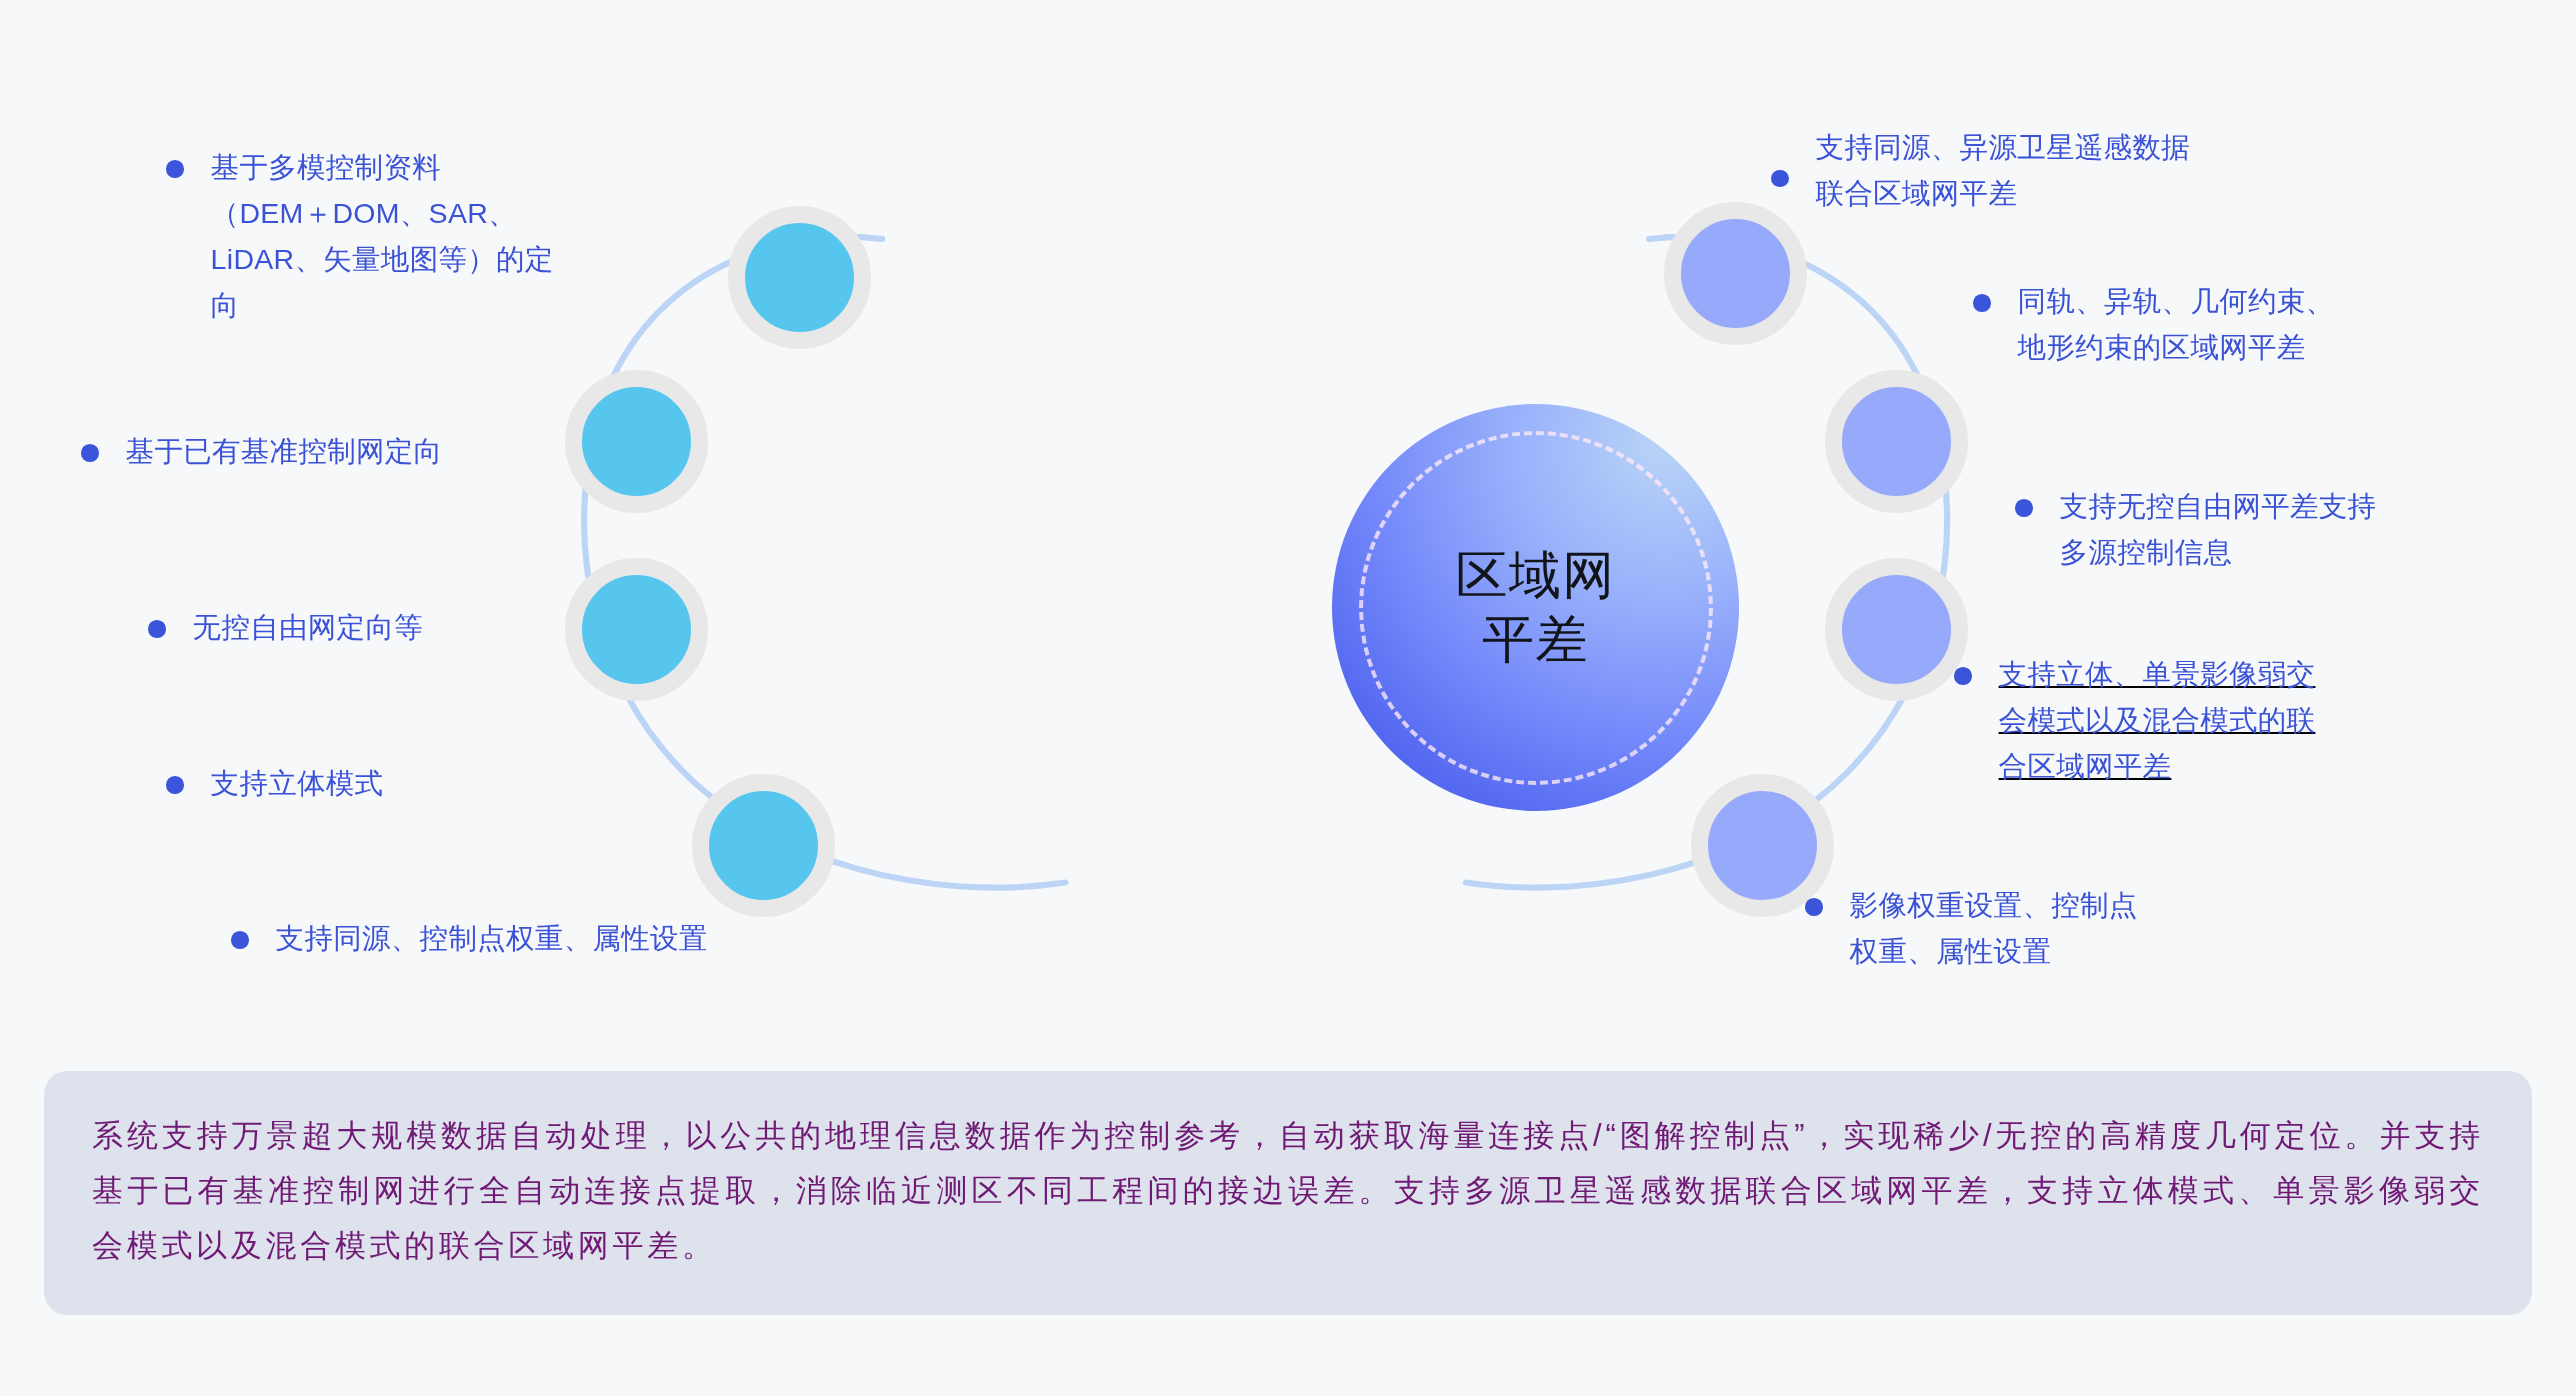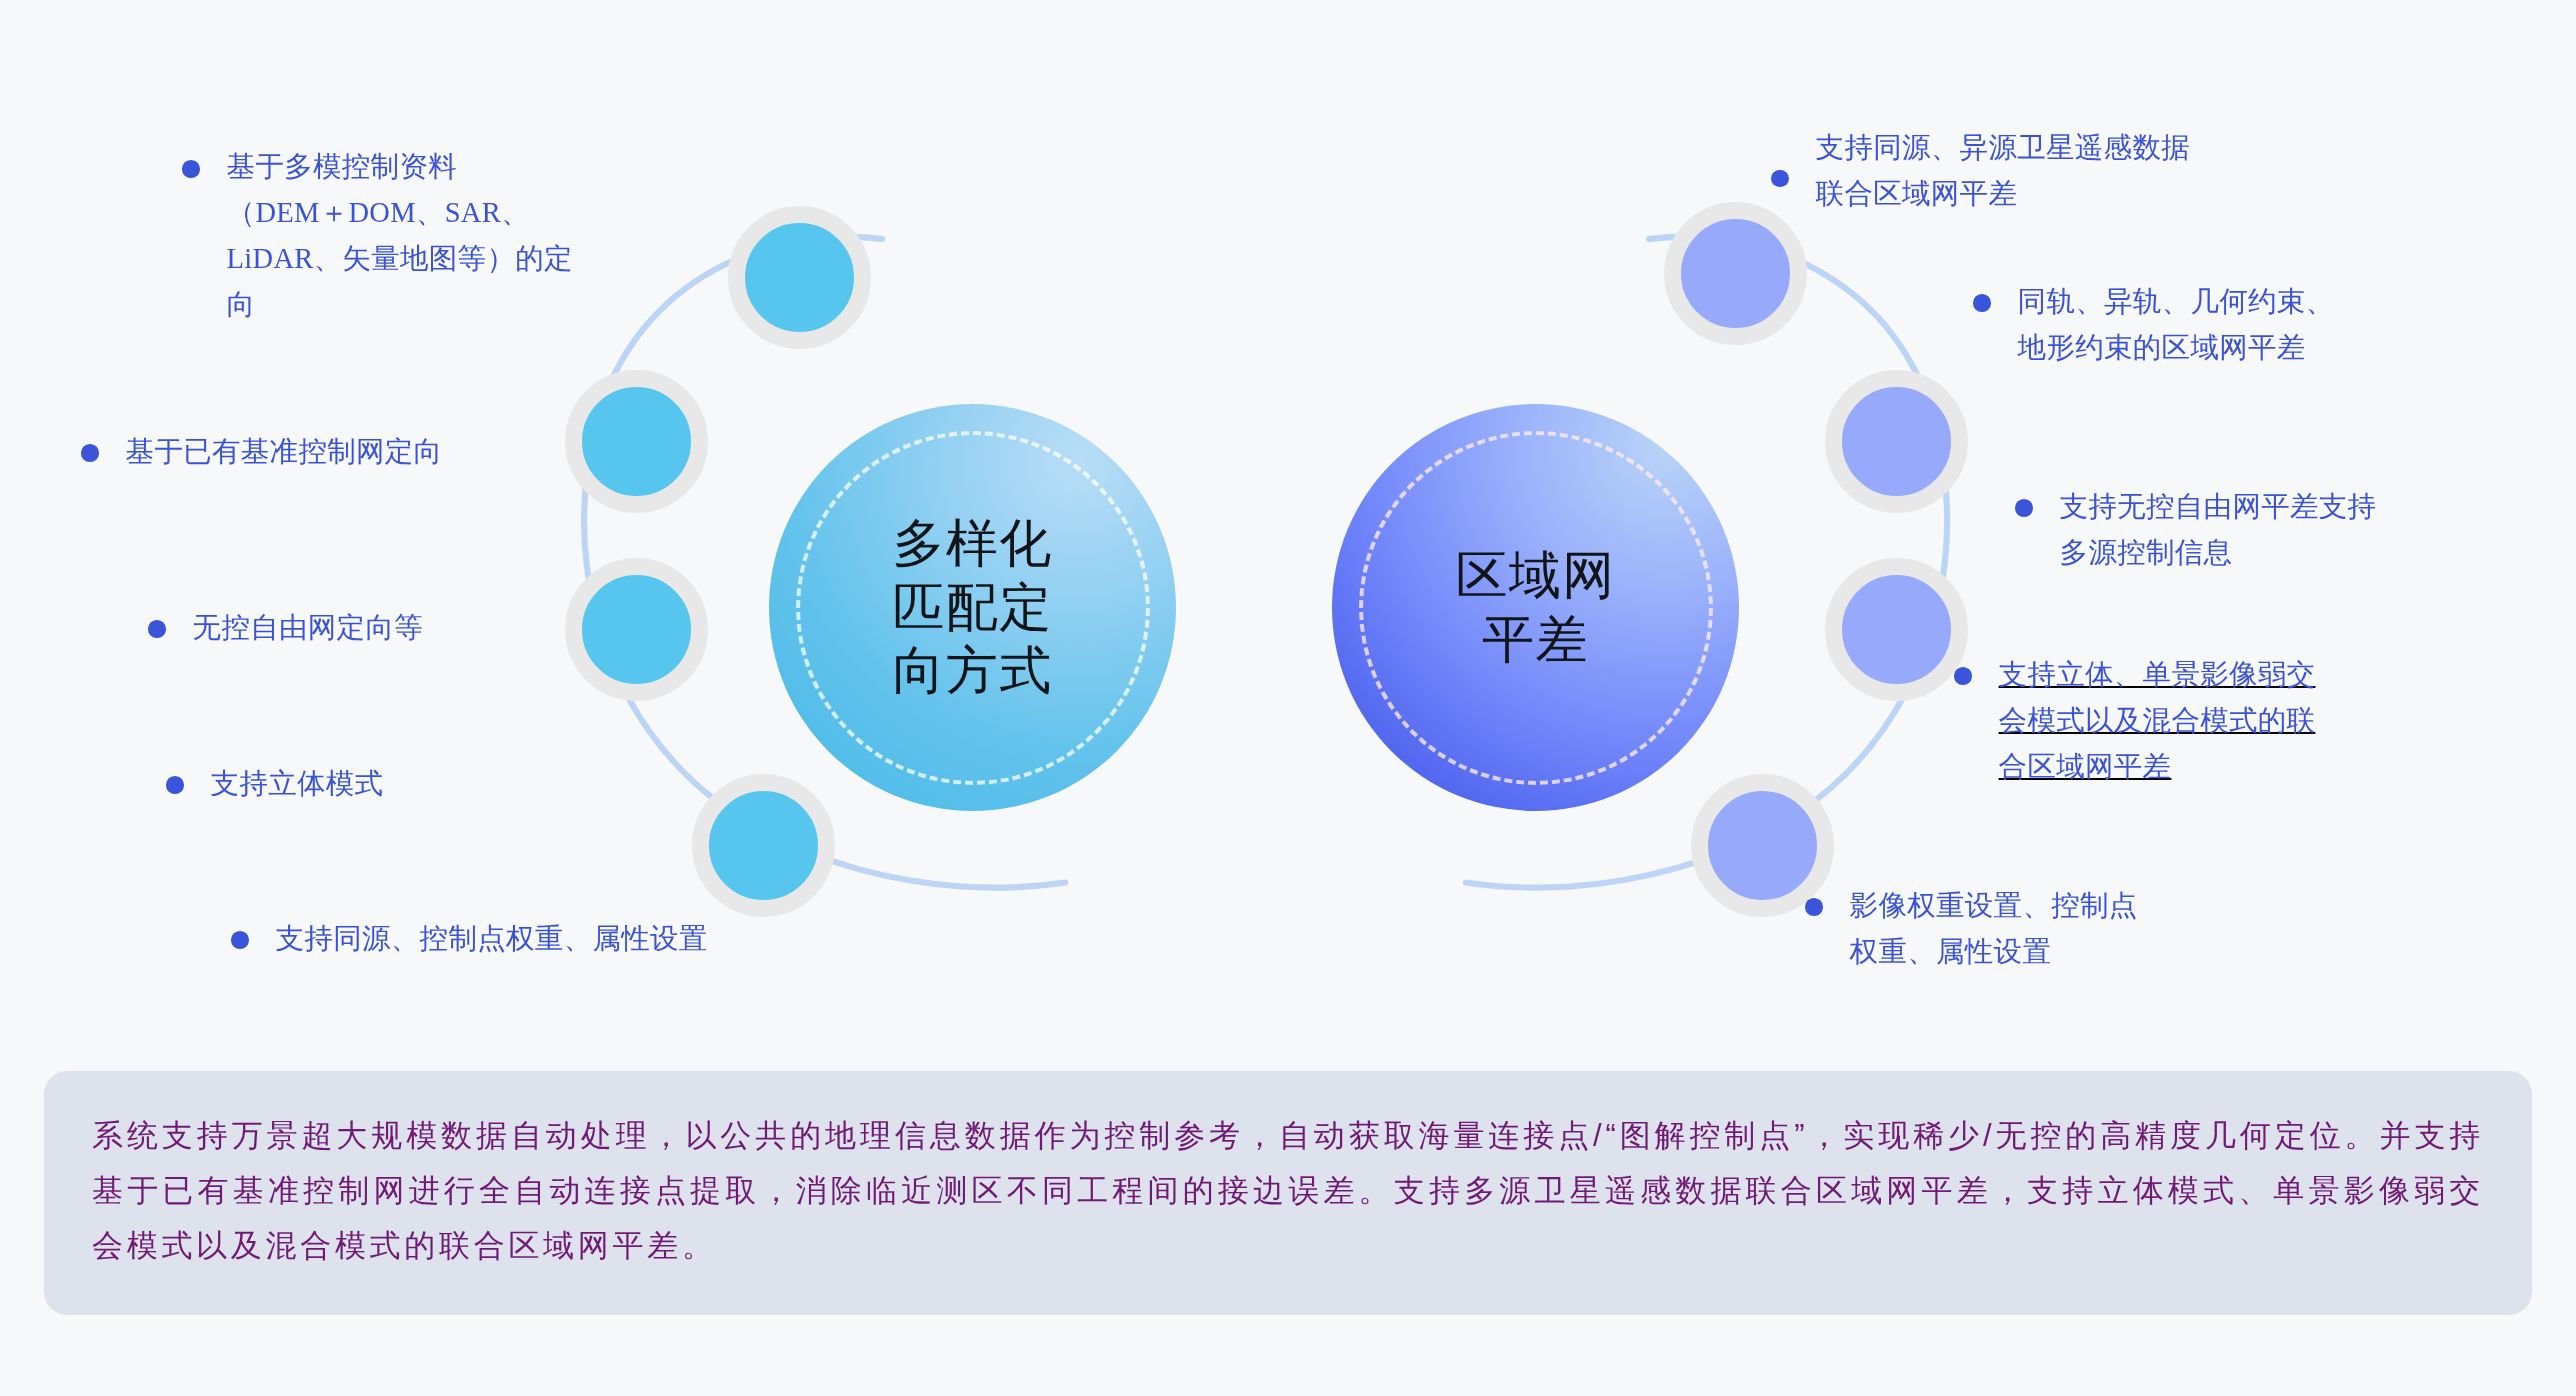--- a/index.html
+++ b/index.html
@@ -129,44 +129,38 @@
                C 830 810, 880 1010, 1010 1140
                C 1140 1270, 1370 1330, 1570 1300"></path>
 
       <path d="M 2430 352
                C 2620 330, 2800 430, 2850 620
                C 2900 810, 2850 1010, 2720 1140
                C 2590 1270, 2360 1330, 2160 1300"></path>
     </g>
   </svg>
 
-  <div class="hub" id="hub-left">
-    <div class="hub-ring"></div>
-    <div class="hub-label">多样化
-匹配定
-向方式</div>
-  </div>
 
   <div class="hub" id="hub-right">
     <div class="hub-ring pinkish"></div>
     <div class="hub-label">区域网
 平差</div>
   </div>
 
   <div class="node cyan" style="left:728px; top:206px; width:143px; height:143px;"></div>
   <div class="node cyan" style="left:565px; top:370px; width:143px; height:143px;"></div>
   <div class="node cyan" style="left:565px; top:558px; width:143px; height:143px;"></div>
   <div class="node cyan" style="left:692px; top:774px; width:143px; height:143px;"></div>
 
   <div class="node peri" style="left:1664px; top:202px; width:143px; height:143px;"></div>
   <div class="node peri" style="left:1825px; top:370px; width:143px; height:143px;"></div>
   <div class="node peri" style="left:1825px; top:558px; width:143px; height:143px;"></div>
   <div class="node peri" style="left:1691px; top:774px; width:143px; height:143px;"></div>
 
-  <div class="bullet" style="left:182px; top:144px; width:509px;font-family:Liberation Serif, serif;">
+  <div class="bullet" style="left:166px; top:144px; width:509px;">
     <div class="dot"></div>
     <div class="btext">基于多模控制资料
 （DEM＋DOM、SAR、
 LiDAR、矢量地图等）的定
 向</div>
   </div>
 
   <div class="bullet" style="left:81px; top:428px; width:529px;">
     <div class="dot"></div>
     <div class="btext">基于已有基准控制网定向</div>

